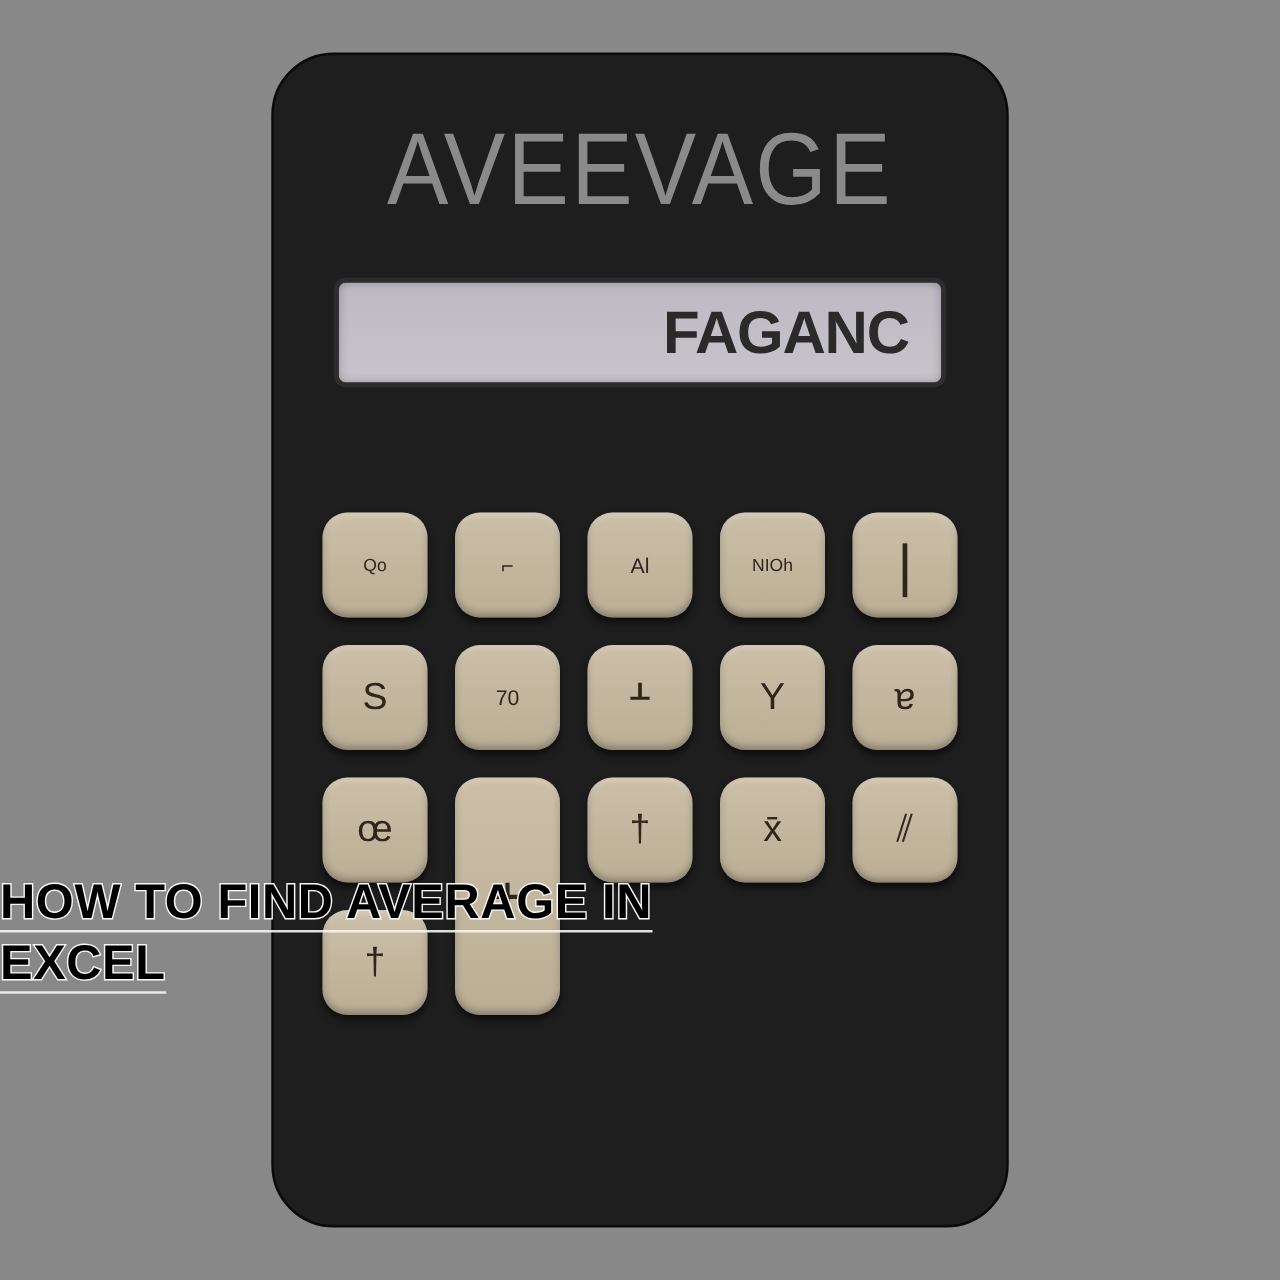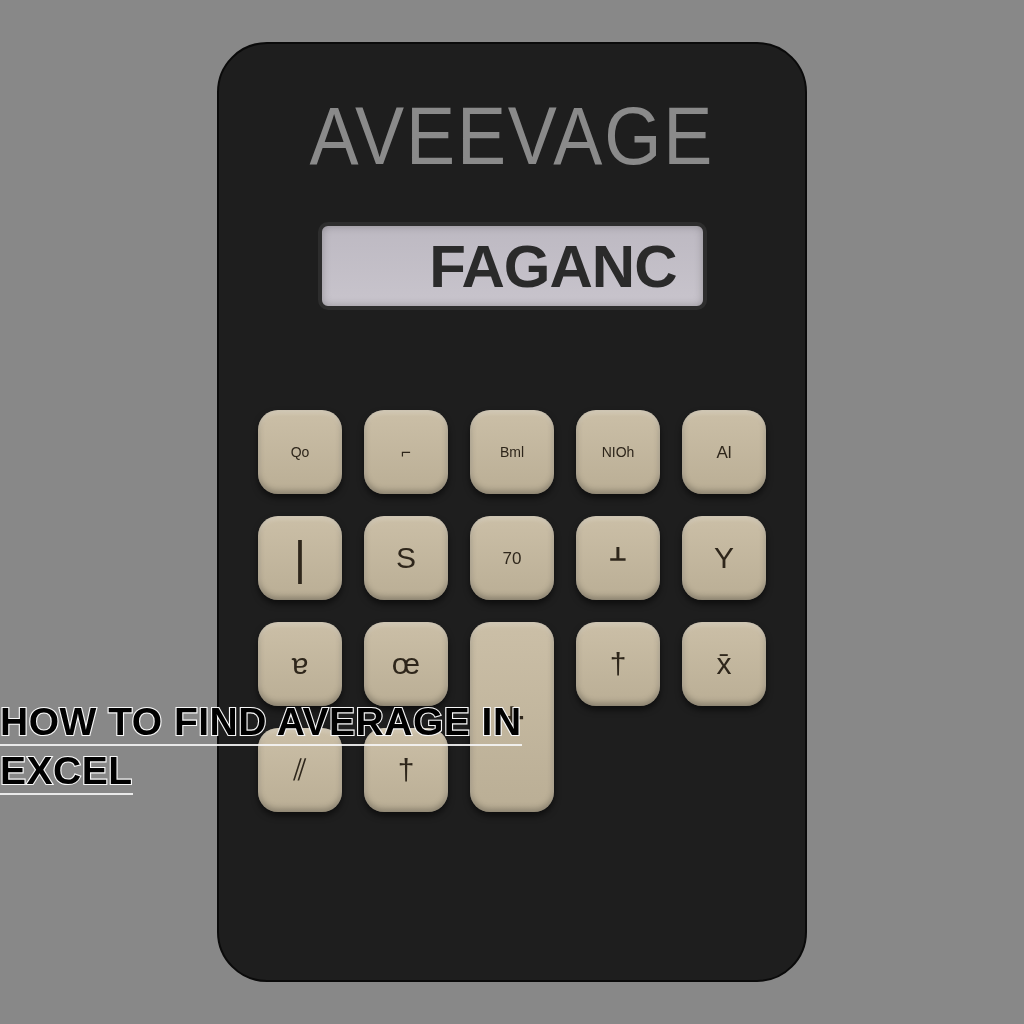--- a/index.html
+++ b/index.html
@@ -28,30 +28,30 @@
       font-size: 80px;
       font-weight: 400;
       letter-spacing: 2px;
       font-family: "Arial Narrow", Arial, sans-serif;
       transform: scaleX(0.92) scaleY(1.02);
       margin-bottom: 40px;
       margin-top: 8px;
       white-space: nowrap;
     }
     .display {
-      width: 389px;
+      width: 490px;
       height: 88px;
       border: 4px solid #2d2d2d;
       border-radius: 10px;
       background: linear-gradient(#bdb9c2, #c8c4cc);
       display: flex;
       align-items: center;
       justify-content: flex-end;
       padding: 0 26px;
-      font-size: 60px;
+      font-size: 48px;
       letter-spacing: -1px;
       font-weight: 700;
       color: #2a2a2a;
       font-family: Arial, sans-serif;
       box-shadow: inset 0 0 8px rgba(0,0,0,0.25);
     }
     .keys {
       margin-top: 100px;
       display: grid;
       grid-template-columns: repeat(5, 84px);
@@ -106,23 +106,22 @@
 <body>
 
 <div class="calculator">
   <div class="brand">AVEEVAGE</div>
   <div class="display">FAGANC</div>
 
   <div class="keys">
 
     <div class="key xs">Qo</div>
     <div class="key small">⌐</div>
-    <div class="key xs">Bml</div>
+    <div class="key small">Al</div>
     <div class="key xs">NIOh</div>
-    <div class="key small">Al</div>
 
     <div class="key big">|</div>
     <div class="key med">S</div>
     <div class="key small">70</div>
 
     <div class="key med">ᚆ</div>
     <div class="key med">Y</div>
     <div class="key med">ɐ</div>
     <div class="key med">œ</div>
     <div class="key big tall">+</div>

